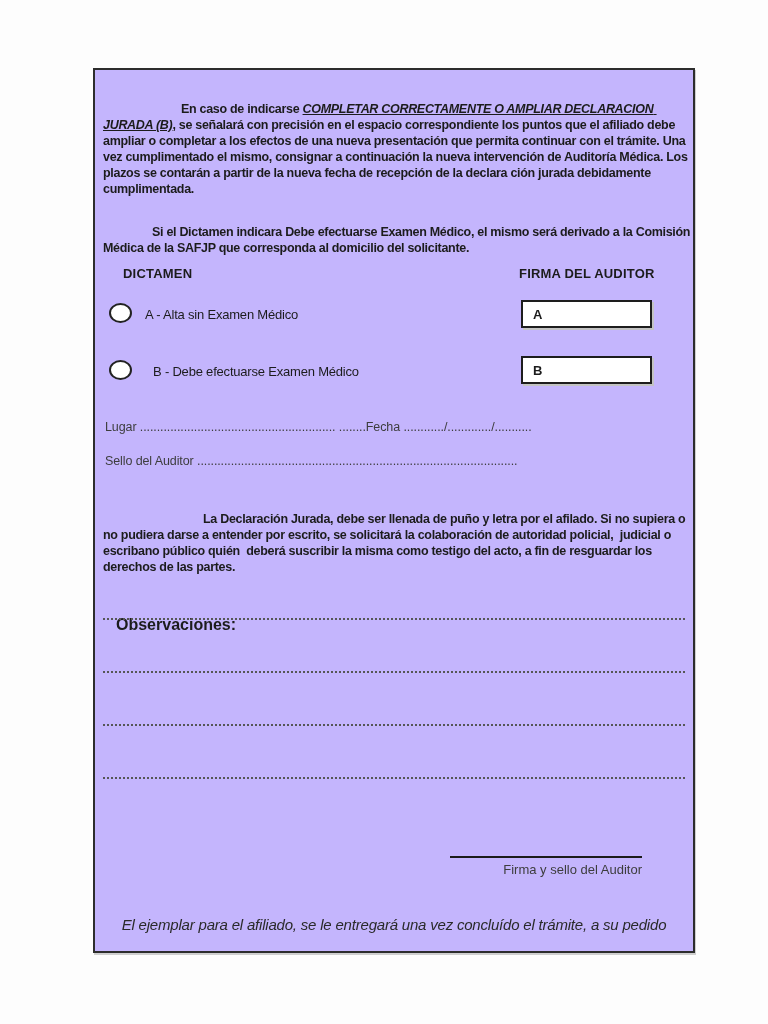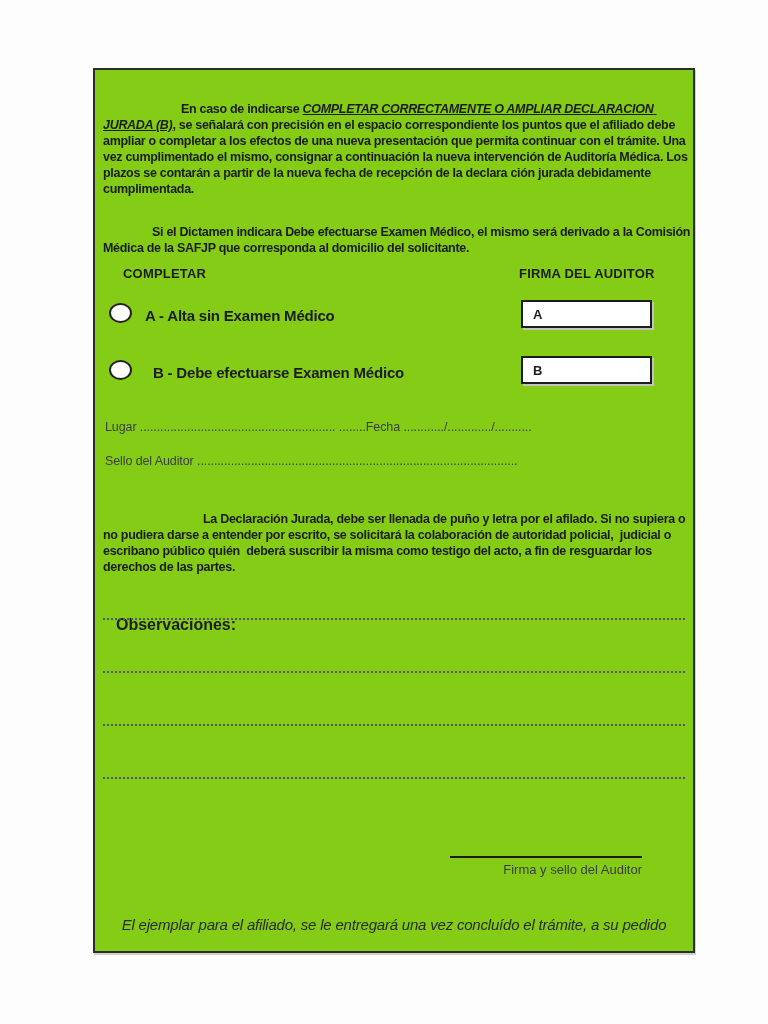--- a/index.html
+++ b/index.html
@@ -12,21 +12,21 @@
   .page {
     position: relative;
     width: 768px; height: 1024px;
     background: #fdfdfd;
     overflow: hidden;
   }
   .form-box {
     position: absolute;
     left: 93px; top: 68px;
     width: 598px; height: 881px;
-    background: #84cc16;
+    background: #c4b5fd;
     border: 2px solid #2d2d2d;
     box-shadow: 1px 2px 0 rgba(0,0,0,0.18);
   }
   .abs { position: absolute; }
   .para {
     font-size: 12.5px;
     font-weight: bold;
     line-height: 16px;
     letter-spacing: -0.3px;
     color: #1c1c1c;
@@ -51,22 +51,22 @@
   .radio-circle {
     width: 23px; height: 20px;
     border: 2px solid #222222;
     border-radius: 50%;
     background: #ffffff;
     box-sizing: border-box;
   }
   .radio-a { left: 14px; top: 233px; }
   .radio-b { left: 14px; top: 290px; }
   .opt-label {
-    font-size: 15px;
-    font-weight: bold;
+    font-size: 13px;
+    font-weight: normal;
     letter-spacing: -0.2px;
     color: #1c1c1c;
     white-space: nowrap;
   }
   .lbl-a { left: 50px; top: 237px; }
   .lbl-b { left: 58px; top: 294px; }
   .sig-box {
     width: 117px; height: 24px;
     border: 2px solid #1d1d1d;
     background: #ffffff;
@@ -132,21 +132,21 @@
 </head>
 <body>
 
 <div class="page">
   <div class="form-box">
 
     <p class="abs para p1"><span>En caso de indicarse </span><span class="em-underline">COMPLETAR CORRECTAMENTE O AMPLIAR DECLARACION JURADA (B)</span><span>, se señalará con precisión en el espacio correspondiente los puntos que el afiliado debe ampliar o completar a los efectos de una nueva presentación que permita continuar con el trámite. Una vez cumplimentado el mismo, consignar a continuación la nueva intervención de Auditoría Médica. Los plazos se contarán a partir de la nueva fecha de recepción de la declara ción jurada debidamente cumplimentada.</span></p>
 
     <p class="abs para p2">Si el Dictamen indicara Debe efectuarse Examen Médico, el mismo será derivado a la Comisión Médica de la SAFJP que corresponda al domicilio del solicitante.</p>
 
-    <div class="abs col-header hdr-dictamen">COMPLETAR</div>
+    <div class="abs col-header hdr-dictamen">DICTAMEN</div>
 
     <div class="abs col-header hdr-firma">FIRMA DEL AUDITOR</div>
 
     <div class="abs radio-circle radio-a"></div>
     <div class="abs opt-label lbl-a">A - Alta sin Examen Médico</div>
     <div class="abs sig-box box-a">
         <span>A</span>
       </div>
 
     <div class="abs radio-circle radio-b"></div>

